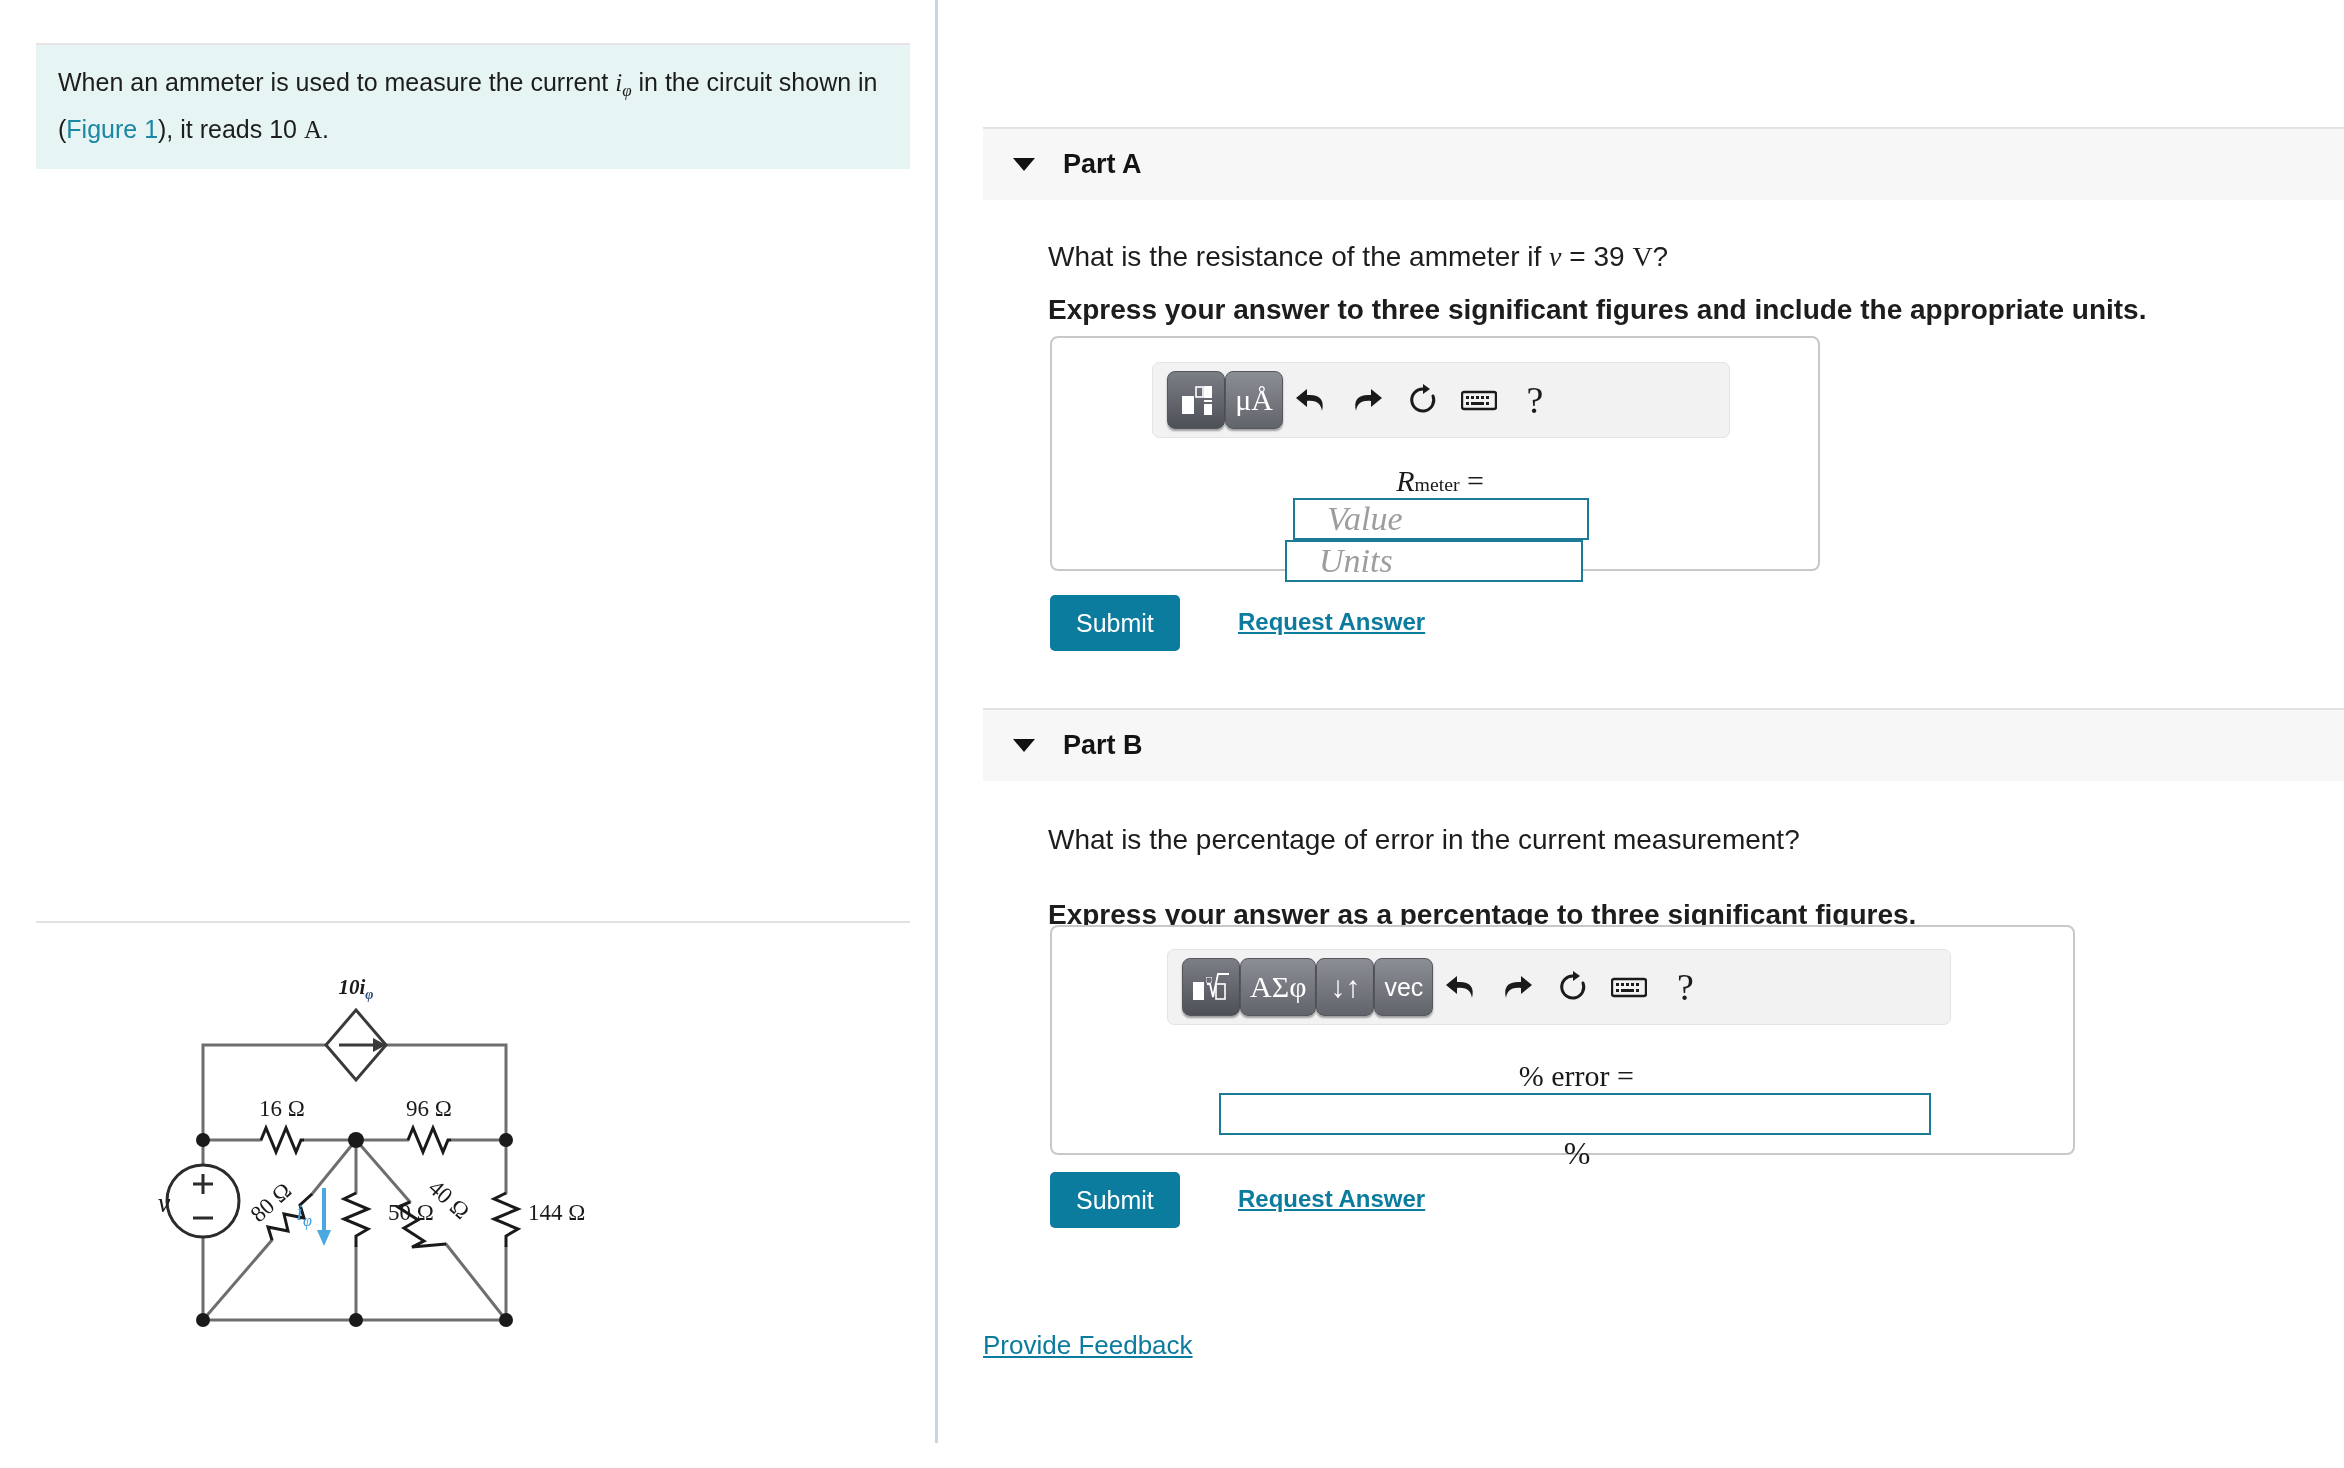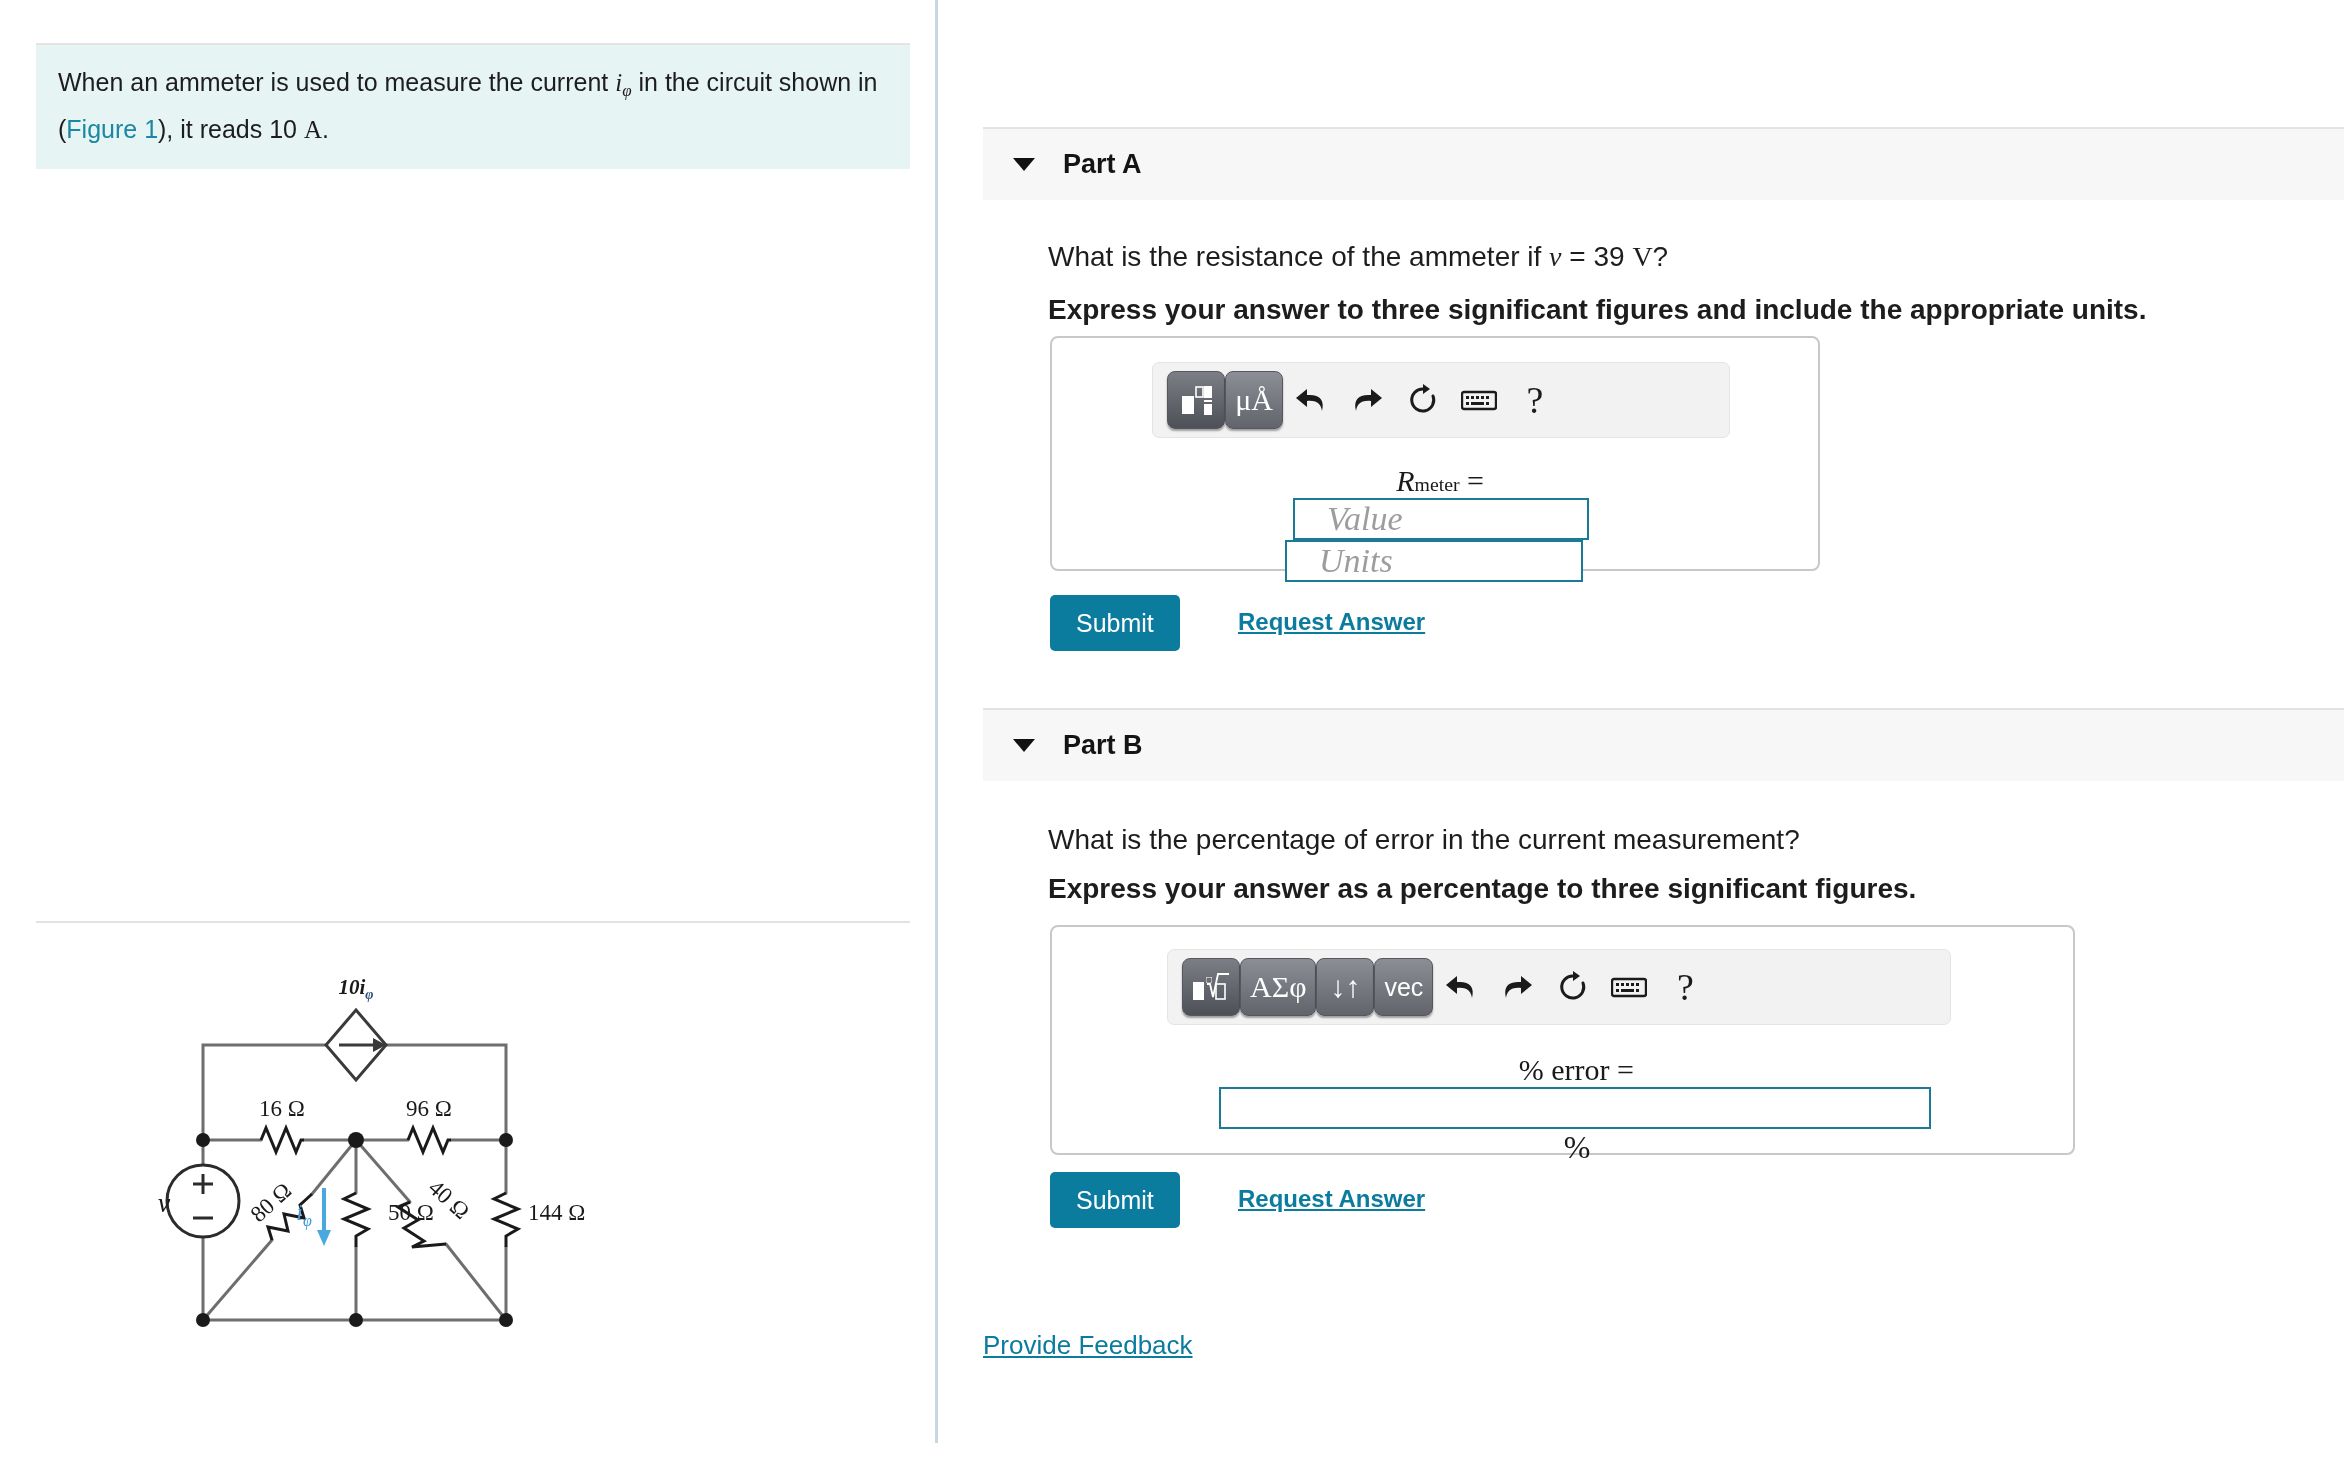--- a/index.html
+++ b/index.html
@@ -319,21 +319,21 @@
 
     <button class="submit-btn" style="left:112px; top:595px;">Submit</button>
     <a class="req-link" style="left:300px; top:608px;" href="#">Request Answer</a>
 
     <div class="part-band" style="top:708px;">
       <div class="caret"></div>
       <div class="part-label">Part B</div>
     </div>
 
     <div class="prompt" style="top:823px;">What is the percentage of error in the current measurement?</div>
-    <div class="prompt bold" style="top:872px;">Express your answer as a percentage to three significant figures.</div>
+    <div class="prompt bold" style="top:898px;">Express your answer as a percentage to three significant figures.</div>
 
     <div class="answer-panel" style="left:112px; top:925px; width:1025px; height:230px;">
       <div class="mathbar" style="position:absolute; left:115px; top:22px; width:784px; height:76px;">
         <div class="mbtn dark">
           <svg width="38" height="34" viewBox="0 0 38 34">
             <rect x="1" y="12" width="11" height="18" fill="#fff"></rect>
             <text x="14" y="13" font-family="Liberation Serif, serif" font-size="10" fill="#fff">□</text>
             <path d="M15 14 L18 14 L21 27 L26 4 L37 4" fill="none" stroke="#fff" stroke-width="1.8"></path>
             <rect x="24" y="14" width="9" height="15" fill="none" stroke="#fff" stroke-width="1.6"></rect>
           </svg>
@@ -376,21 +376,21 @@
                 <rect x="10" y="14" width="13" height="3"></rect>
               <rect x="25" y="14" width="3" height="3"></rect>
             </g>
           </svg>
         </div>
         <div class="micon">
           <span style="font-family:'Liberation Serif',serif;font-size:38px;">?</span>
         </div>
       </div>
 
-      <div class="ans-row" style="position:absolute; left:16px; top:126px; width:1000px; height:62px;">
+      <div class="ans-row" style="position:absolute; left:16px; top:132px; width:1000px; height:62px;">
         <div class="ans-label" style="width:132px; text-align:right;">% error =</div>
         <input class="ans-input" style="width: 712px; height: 70px; margin-left: 14px; font-style: normal;" type="text" value="">
         <div class="pct-sign" style="margin-left:18px;">%</div>
       </div>
     </div>
 
     <button class="submit-btn" style="left:112px; top:1172px;">Submit</button>
     <a class="req-link" style="left:300px; top:1185px;" href="#">Request Answer</a>
   </div>
 

